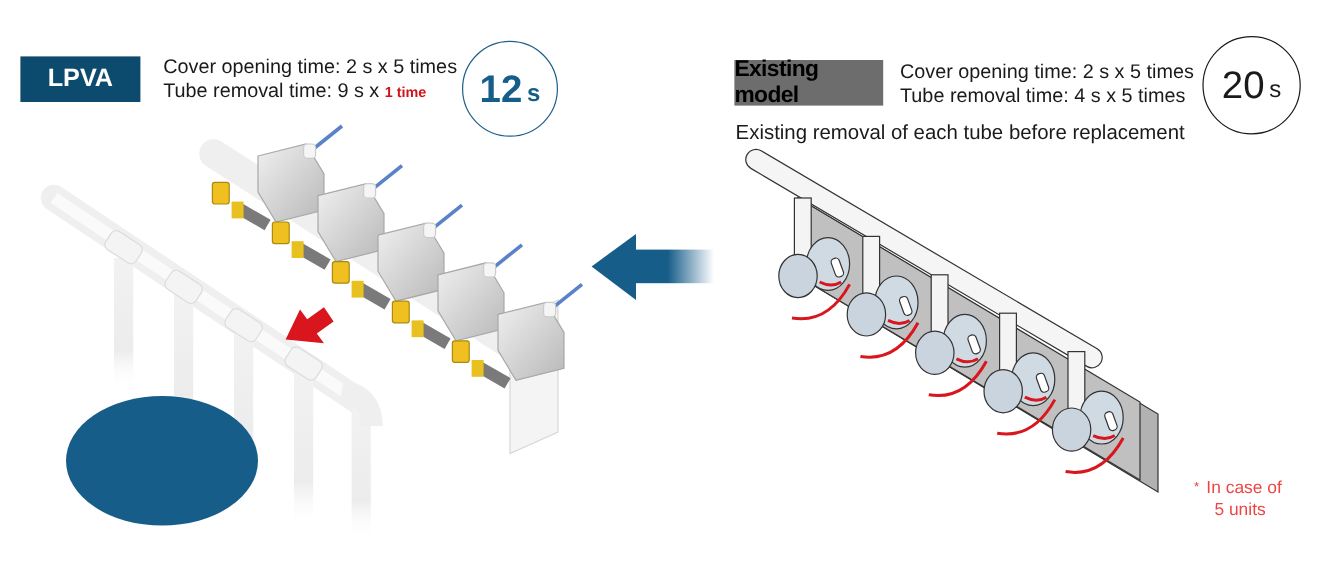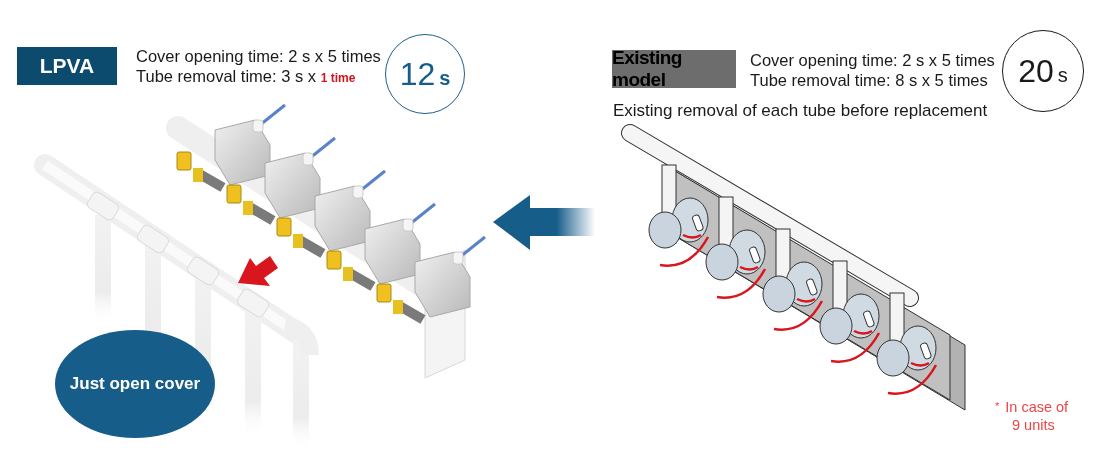--- a/index.html
+++ b/index.html
@@ -9,21 +9,21 @@
 
   
   .badge-lpva { left:17px; top:47px; width:100px; height:38px; background:#0c4a6e;
     color:#fff; font-weight:bold; font-size:21px; display:flex; align-items:center; justify-content:center; }
   .info { font-size:16.5px; line-height:20px; color:#1a1a1a; }
   .info-lpva { left:136px; top:46px; }
   .red-strong { color:#d0141c; font-weight:bold; font-size:12px; }
   .circle-lpva { left:385px; top:34px; width:80px; height:80px; border:1.6px solid #1f5f8b;
     border-radius:50%; box-sizing:border-box; display:flex; align-items:center; justify-content:center;
     color:#175d8a; }
-  .circle-lpva .num { font-size:32px; font-weight:normal; }
+  .circle-lpva .num { font-size:32px; font-weight:bold; }
   .circle-lpva .unit { font-size:20px; font-weight:bold; margin-left:4px; margin-top:8px; }
 
   
   .badge-exist { left:612px; top:50px; width:124px; height:38px; background:#6d6d6d;
     color:#000000; font-weight:bold; font-size:19px; display:flex; align-items:center; justify-content:center;
     letter-spacing:-0.5px; }
   .info-exist { left:750px; top:50px; }
   .circle-exist { left:1002px; top:30px; width:82px; height:82px; border:1.4px solid #1a1a1a;
     border-radius:50%; box-sizing:border-box; display:flex; align-items:center; justify-content:center; }
   .circle-exist .num { font-size:32px; }
@@ -182,40 +182,39 @@
           <path d="M888 393 q30 5 48 -28" stroke="#d9161d" stroke-width="2.5" fill="none"></path>
           <rect x="923" y="343" width="7" height="16" rx="3" fill="#fff" stroke="#333" transform="rotate(-20 926 353)"></rect>
         </g>
       </g>
   </g>
 </svg>
 
 <div class="abs badge-lpva">LPVA</div>
 <div class="abs info info-lpva">
   <div>Cover opening time: 2 s x 5 times</div>
-  <div><span>Tube removal time: 3 s x </span><span class="red-strong">1 time</span></div>
+  <div><span>Tube removal time: 9 s x </span><span class="red-strong">1 time</span></div>
 </div>
 <div class="abs circle-lpva">
   <span class="num">12</span>
     <span class="unit">s</span>
 </div>
 
 <div class="abs badge-exist">Existing model</div>
 <div class="abs info info-exist">
   <div>Cover opening time: 2 s x 5 times</div>
-  <div>Tube removal time: 8 s x 5 times</div>
+  <div>Tube removal time: 4 s x 5 times</div>
 </div>
 <div class="abs circle-exist">
   <span class="num">20</span>
     <span class="unit">s</span>
 </div>
 <div class="abs requires">Existing removal of each tube before replacement</div>
 
 <div class="abs bubble">
   <div>
-    <div>Just open cover</div>
   </div>
 </div>
 
 <div class="abs note">
   <div><span class="ast">*</span><span>In case of</span></div>
-  <div class="l2">9 units</div>
+  <div class="l2">5 units</div>
 </div>
 
 </body></html>

